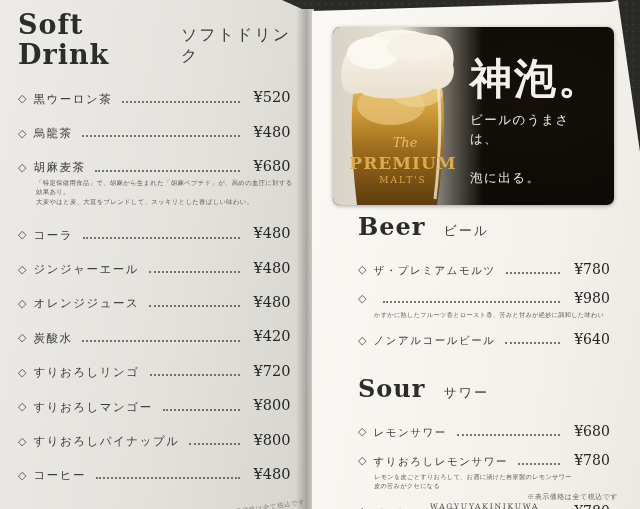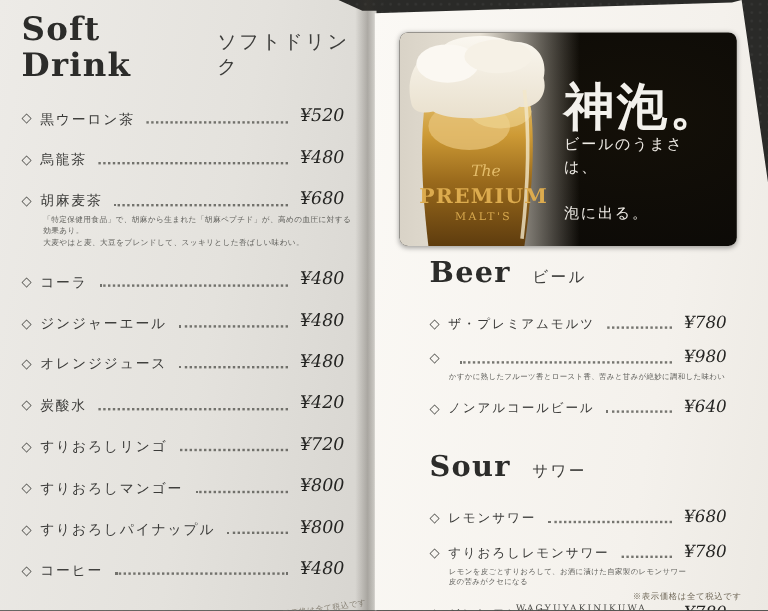--- a/index.html
+++ b/index.html
@@ -33,44 +33,44 @@
     color:#2c2c2a;letter-spacing:1px;
   }
   .script-head.big{font-size:27px;line-height:1.1;}
   .head-jp{font-size:16px;color:#3c3c3a;letter-spacing:2px;padding-bottom:2px;}
   .menu-list{margin-top:20px;display:flex;flex-direction:column;}
   .menu-item{margin-bottom:17px;}
   .mi-row{display:flex;align-items:flex-end;}
   .bullet{font-size:11px;color:#4c4c48;margin-right:7px;line-height:1.4;}
   .mi-name{font-size:11.5px;letter-spacing:1.5px;color:#3a3a38;white-space:nowrap;line-height:1.4;}
   .leader{flex:1;height:0;border-bottom:2px dotted rgba(75,75,70,0.75);margin:0 10px;align-self:flex-end;margin-bottom:4px;min-width:20px;}
-  .mi-price{font-size:14.5px;color:#242422;min-width:44px;text-align:left;line-height:1.2;font-style:italic;}
+  .mi-price{font-size:14.5px;color:#242422;min-width:44px;text-align:center;line-height:1.2;}
   .mi-note{font-size:6.4px;color:#5e5e5a;margin:3px 0 0 18px;line-height:1.55;white-space:pre-line;letter-spacing:0.3px;}
   .corner-note{
     position:absolute;right:8px;bottom:-4px;font-size:6.5px;color:#8a8478;
     transform:rotate(-8deg);letter-spacing:0.5px;
   }
   
   .ad{
     position:absolute;left:21px;top:27px;width:281px;height:178px;
     background:radial-gradient(120% 120% at 70% 40%, #141008 0%, #0c0a07 60%, #060504 100%);
     border-radius:7px;overflow:hidden;box-shadow:0 1px 4px rgba(0,0,0,0.35);
   }
   .ad-glass-panel{
     position:absolute;left:0;top:0;bottom:0;width:150px;
     background:linear-gradient(to right,#d9d3c7 0%,#e7e1d5 45%,rgba(18,14,8,0) 100%);
   }
   .ad-glass-svg{position:absolute;left:0;top:0;}
-  .ad-text{position:absolute;right:16px;top:40px;width:128px;color:#f3f1ec;}
+  .ad-text{position:absolute;right:16px;top:30px;width:128px;color:#f3f1ec;}
   .ad-headline{
     font-size:42px;font-weight:bold;letter-spacing:2px;line-height:1.05;
     font-family:"DejaVu Serif",serif;text-align:left;white-space:nowrap;
   }
   .ad-subline{font-size:12.5px;letter-spacing:1.5px;margin-top:20px;line-height:1.5;color:#efece6;}
-  .ad-subline.first{margin-top:0;}
+  .ad-subline.first{margin-top:10px;}
   
   .rp-flow{position:absolute;left:0;top:212px;width:328px;}
   .rp-section{padding:0 26px 0 46px;}
   .rp-header{display:flex;align-items:flex-end;gap:18px;margin-bottom:8px;}
   .script-head.mid{font-size:24px;}
   .rp-header .head-jp{font-size:13px;padding-bottom:1px;}
   .rp-section .menu-item{margin-bottom:9px;}
   .rp-section .mi-name{font-size:10.5px;}
   .rp-section .mi-price{font-size:14px;}
   .rp-section .mi-note{font-size:6.2px;margin-left:16px;}

